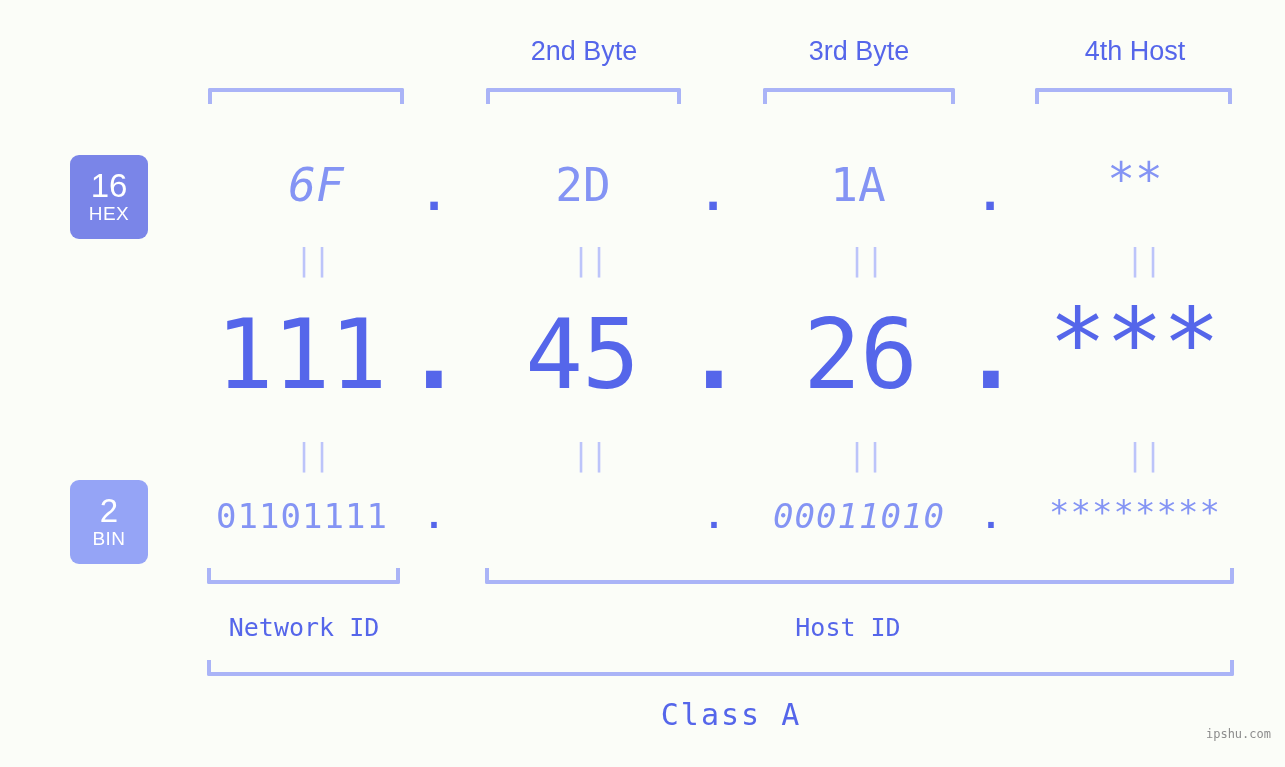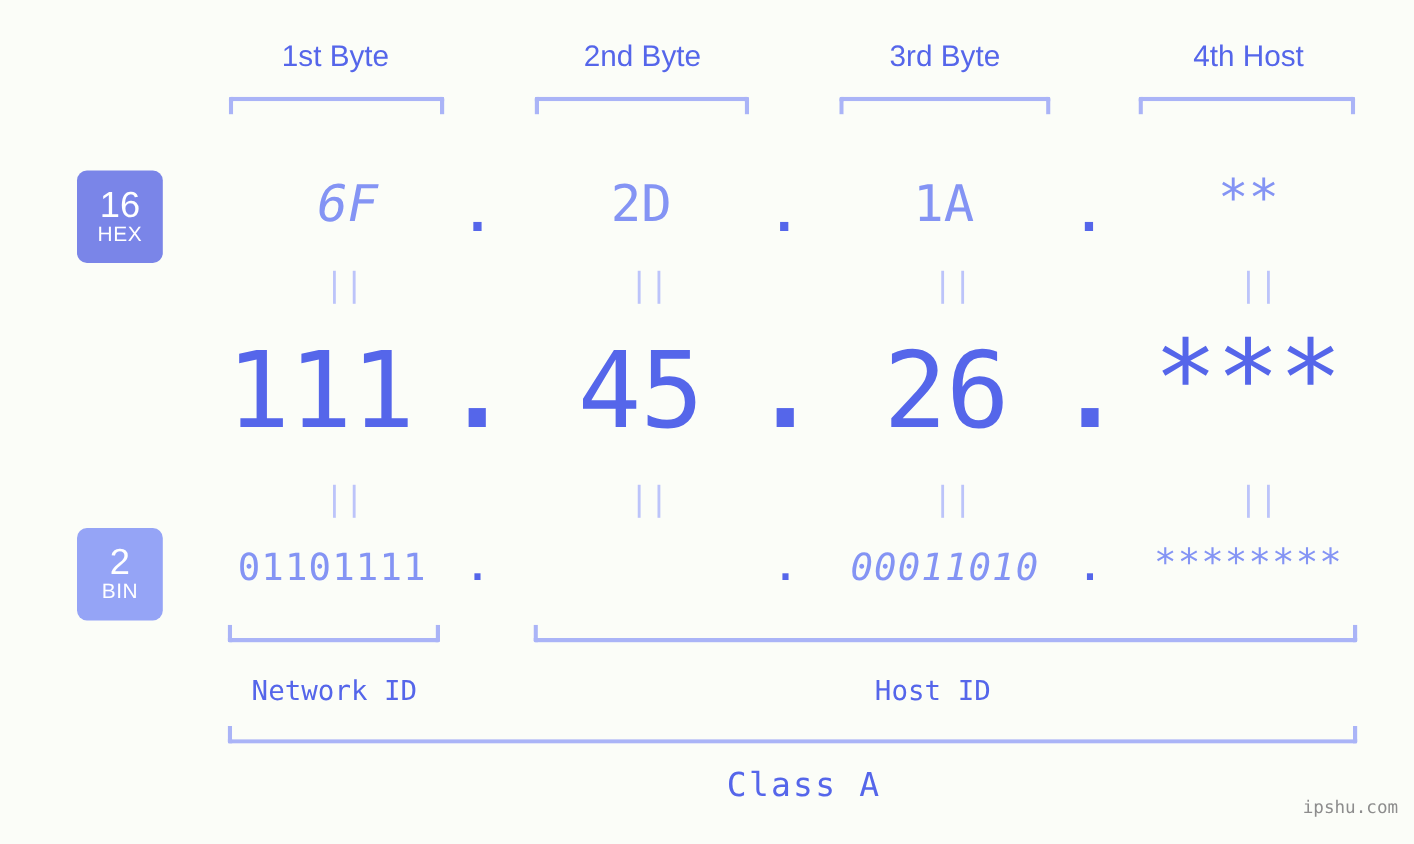--- a/index.html
+++ b/index.html
@@ -160,33 +160,32 @@
     white-space: nowrap;
     font-family: "DejaVu Sans Mono", monospace;
     letter-spacing: 2px;
   }
 
   
   .watermark {
     position: absolute;
     right: 14px;
     bottom: 24px;
-    font-size: 16px;
+    font-size: 12px;
     line-height: 18px;
     color: #8d8d8d;
     font-family: "DejaVu Sans Mono", monospace;
     white-space: nowrap;
   }
 </style>
 </head>
 <body>
 
 <div id="stage">
 
-  <div class="byte-label" style="left:205px;width:200px;">1st Byte</div>
   <div class="byte-label" style="left:485px;width:198px;">2nd Byte</div>
   <div class="byte-label" style="left:762px;width:194px;">3rd Byte</div>
   <div class="byte-label" style="left:1036px;width:198px;">4th Host</div>
 
   <div class="bracket-top" style="left:208px;width:196px;"></div>
   <div class="bracket-top" style="left:486px;width:195px;"></div>
   <div class="bracket-top" style="left:763px;width:192px;"></div>
   <div class="bracket-top" style="left:1035px;width:197px;"></div>
 
   <div class="badge" style="top:155px;background:#7a85e8;">
@@ -209,21 +208,21 @@
   <div class="cell hex-val" style="left:758px;top:159px;width:200px;">1A</div>
   <div class="cell hex-dot" style="left:960px;top:168px;width:60px;">.</div>
 
   <div class="cell hex-val" style="left:1035px;top:153px;width:200px;">**</div>
 
   <div class="eq" style="left:295px;top:245px;">||</div>
   <div class="eq" style="left:572px;top:245px;">||</div>
   <div class="eq" style="left:848px;top:245px;">||</div>
   <div class="eq" style="left:1126px;top:245px;">||</div>
 
-  <div class="cell dec-val" style="left:183px;top:303px;width:216px;">111</div>
+  <div class="cell dec-val" style="left:193px;top:303px;width:216px;">111</div>
   <div class="cell dec-dot" style="left:399px;top:303px;width:70px;">.</div>
 
   <div class="cell dec-val" style="left:474px;top:303px;width:216px;">45</div>
   <div class="cell dec-dot" style="left:679px;top:303px;width:70px;">.</div>
 
   <div class="cell dec-val" style="left:752px;top:303px;width:216px;">26</div>
   <div class="cell dec-dot" style="left:956px;top:303px;width:70px;">.</div>
 
   <div class="cell dec-val" style="left:1026px;top:292px;width:216px;">***</div>
 

